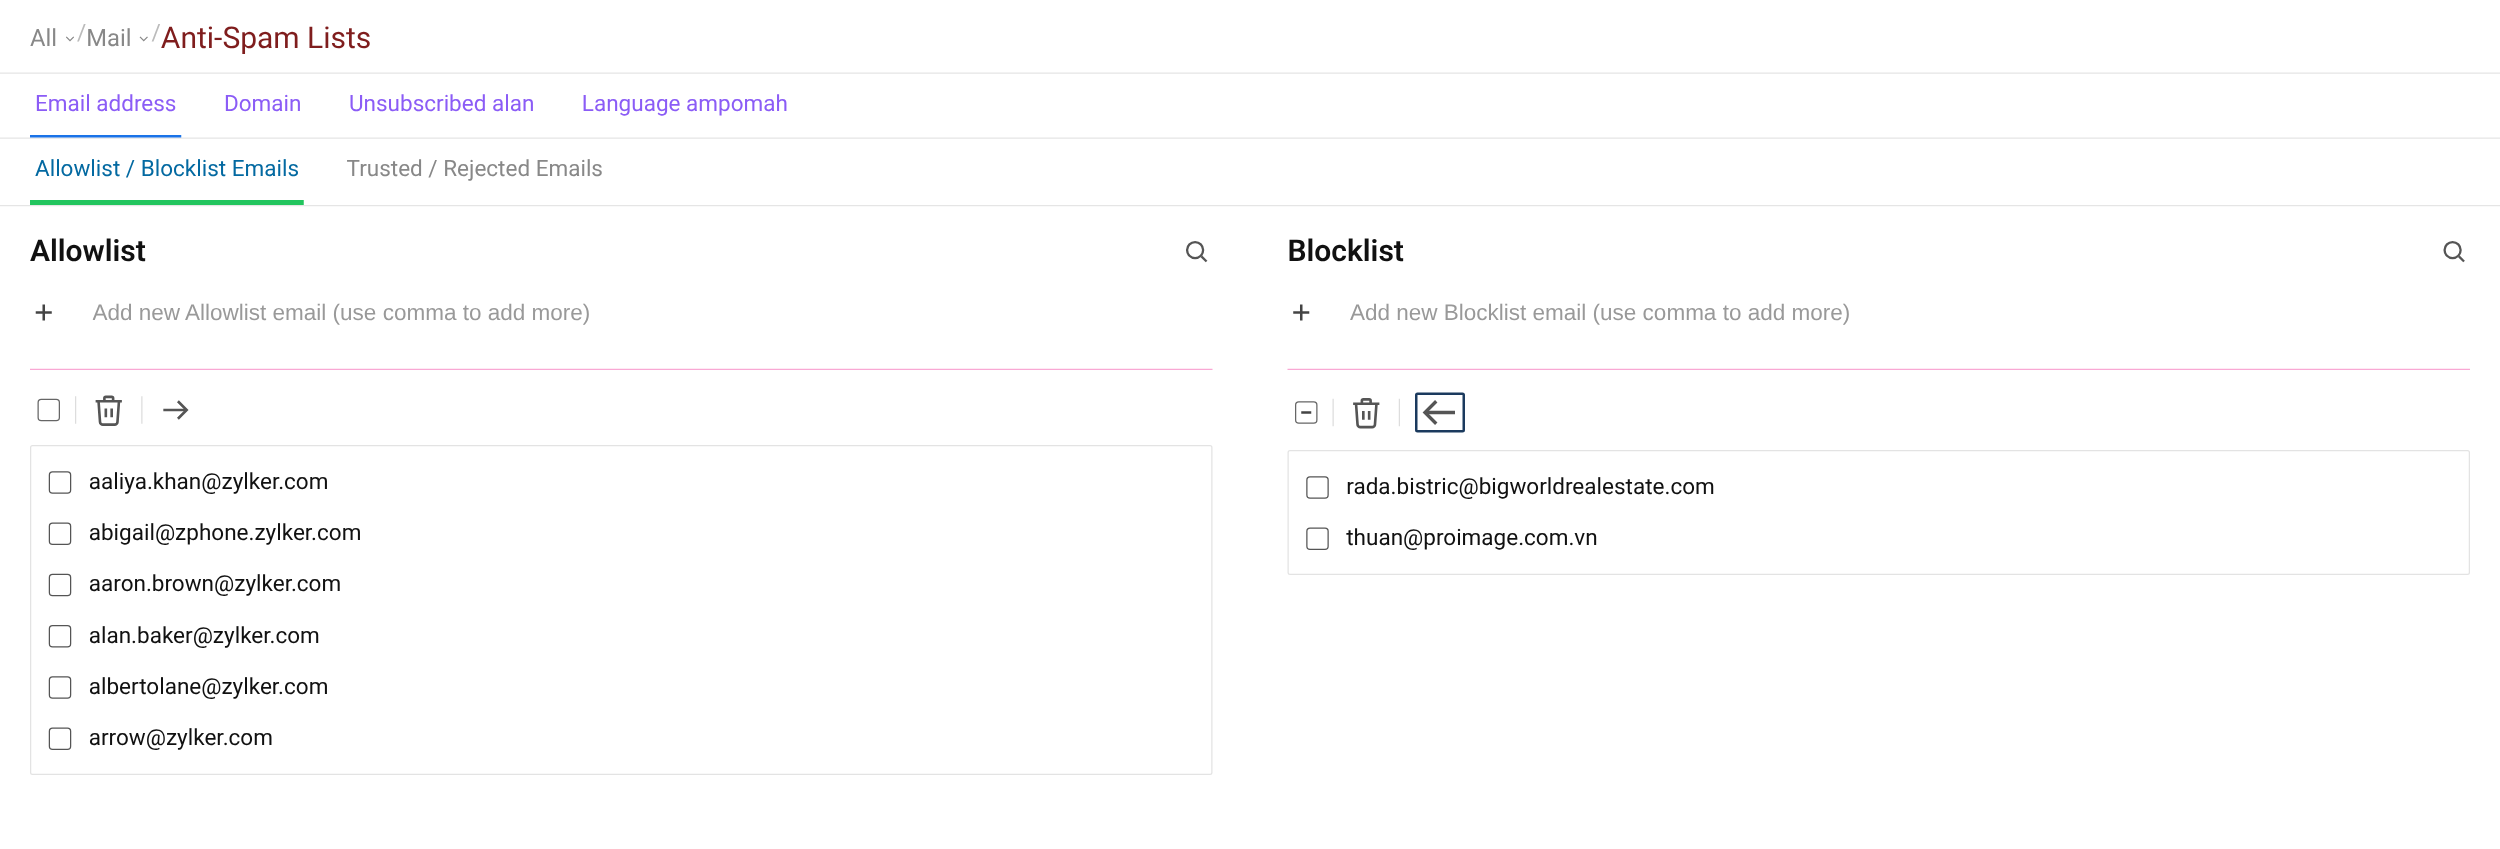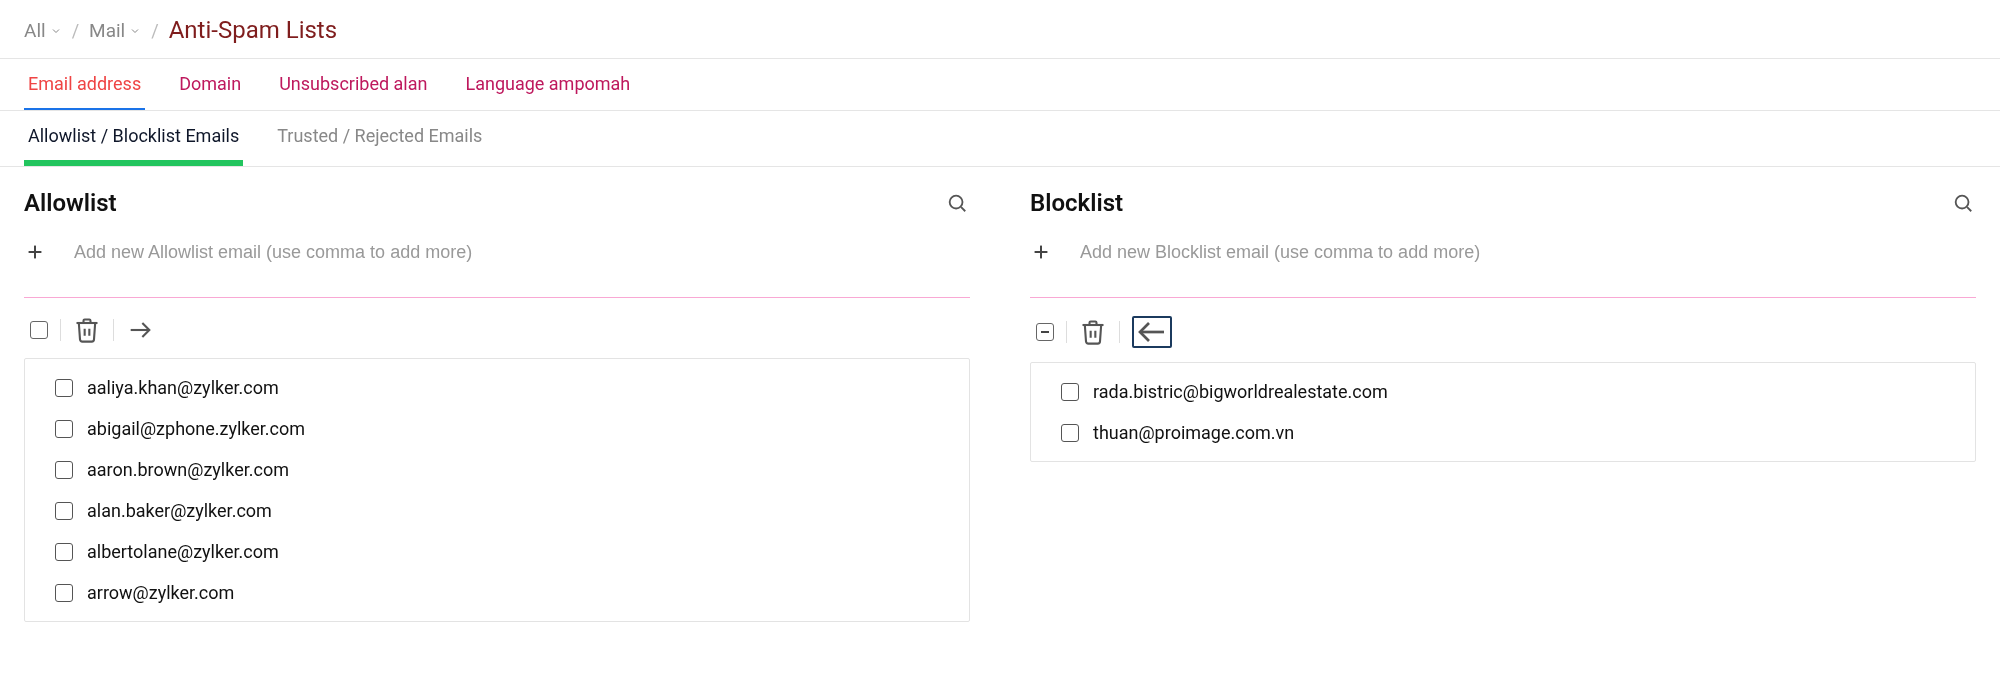--- a/index.html
+++ b/index.html
@@ -4,22 +4,20 @@
 <style>
   * { box-sizing: border-box; margin: 0; padding: 0; }
   body {
     font-family: -apple-system, BlinkMacSystemFont, "Segoe UI", Roboto, sans-serif;
     background: #fff;
     color: #111;
     font-size: 16px;
   }
   .breadcrumb {
     display: flex;
-    align-items: center;
-    gap: 10px;
     padding: 16px 24px 14px 24px;
     border-bottom: 1px solid #e5e5e5;
   }
   .breadcrumb-item {
     display: inline-flex;
     align-items: center;
     gap: 4px;
     color: #888;
     font-size: 19px;
     cursor: pointer;
@@ -35,44 +33,44 @@
   .chev-down svg { width:12px; height:12px; }
   .tabs-primary {
     display: flex;
     gap: 30px;
     padding: 0 24px;
     border-bottom: 1px solid #e5e5e5;
   }
   .tab {
     padding: 14px 4px;
     font-size: 18px;
-    color: #be185d;
+    color: #8b5cf6;
     cursor: pointer;
     border-bottom: 2px solid transparent;
   }
   .tab.active {
-    color: #ef4444;
+    color: #8b5cf6;
     border-bottom: 2px solid #1a73e8;
   }
   .tabs-secondary {
     display: flex;
     gap: 30px;
     padding: 0 24px;
     border-bottom: 1px solid #e5e5e5;
   }
   .subtab {
     padding: 14px 4px;
     font-size: 18px;
     color: #888;
     cursor: pointer;
     border-bottom: 2px solid transparent;
   }
   .subtab.active {
-    color: #0f172a;
-    border-bottom: 6px solid #22c55e;
+    color: #0369a1;
+    border-bottom: 4px solid #22c55e;
     text-align: center;
   }
   .columns {
     display: flex;
     gap: 60px;
     padding: 22px 24px 0 24px;
     justify-content: space-between;
   }
   .column { flex: 1; min-width: 0; }
   .col-header {
@@ -140,21 +138,21 @@
   }
   .toolbar .tbtn.highlighted {
     border: 2.5px solid #1b3a5e;
     border-radius: 2px;
     width: 40px;
     height: 32px;
   }
   .list-box {
     border: 1px solid #e3e3e3;
     border-radius: 2px;
-    padding: 8px 16px;
+    padding: 8px 0;
   }
   .list-item {
     display: flex;
     align-items: center;
     gap: 14px;
     padding: 10px 14px;
     font-size: 18px;
     cursor: pointer;
   }
   .list-item .cb {

